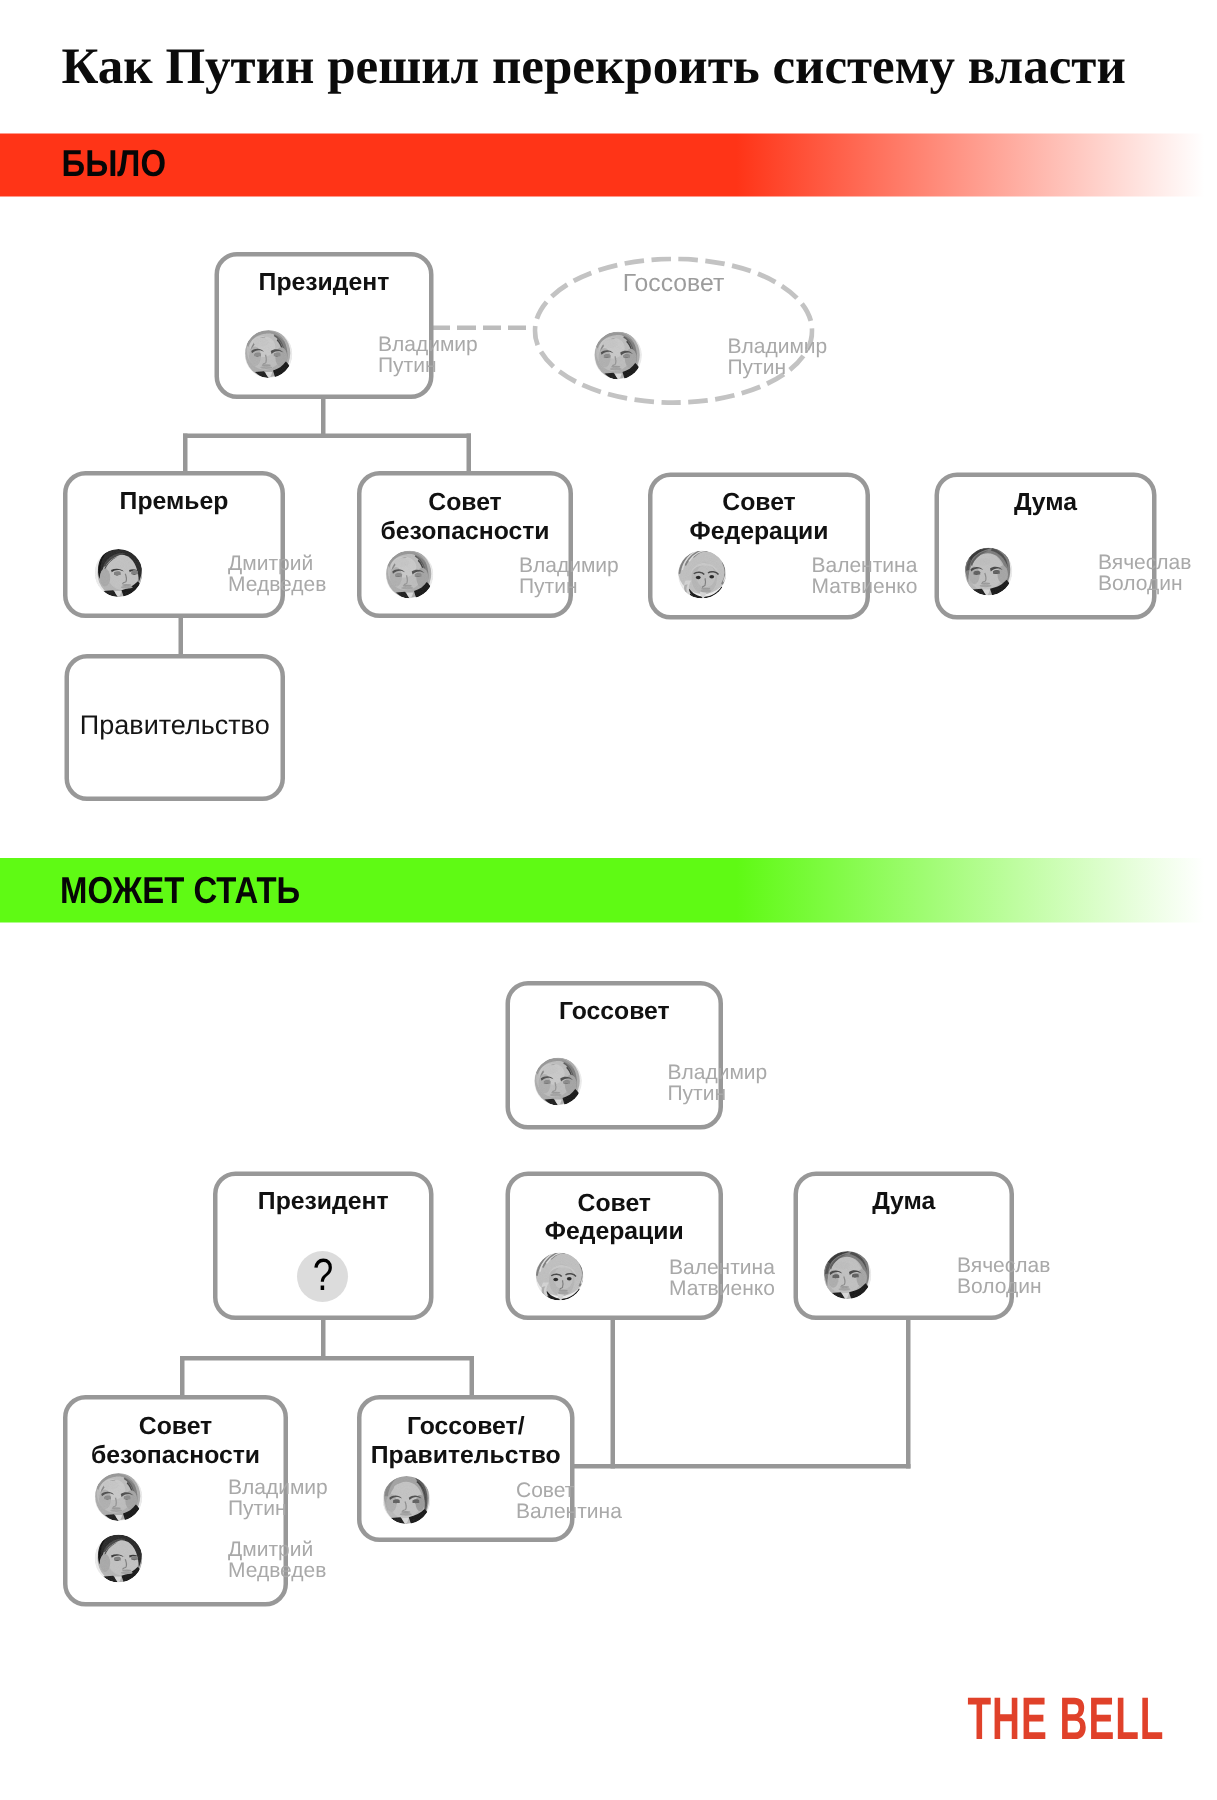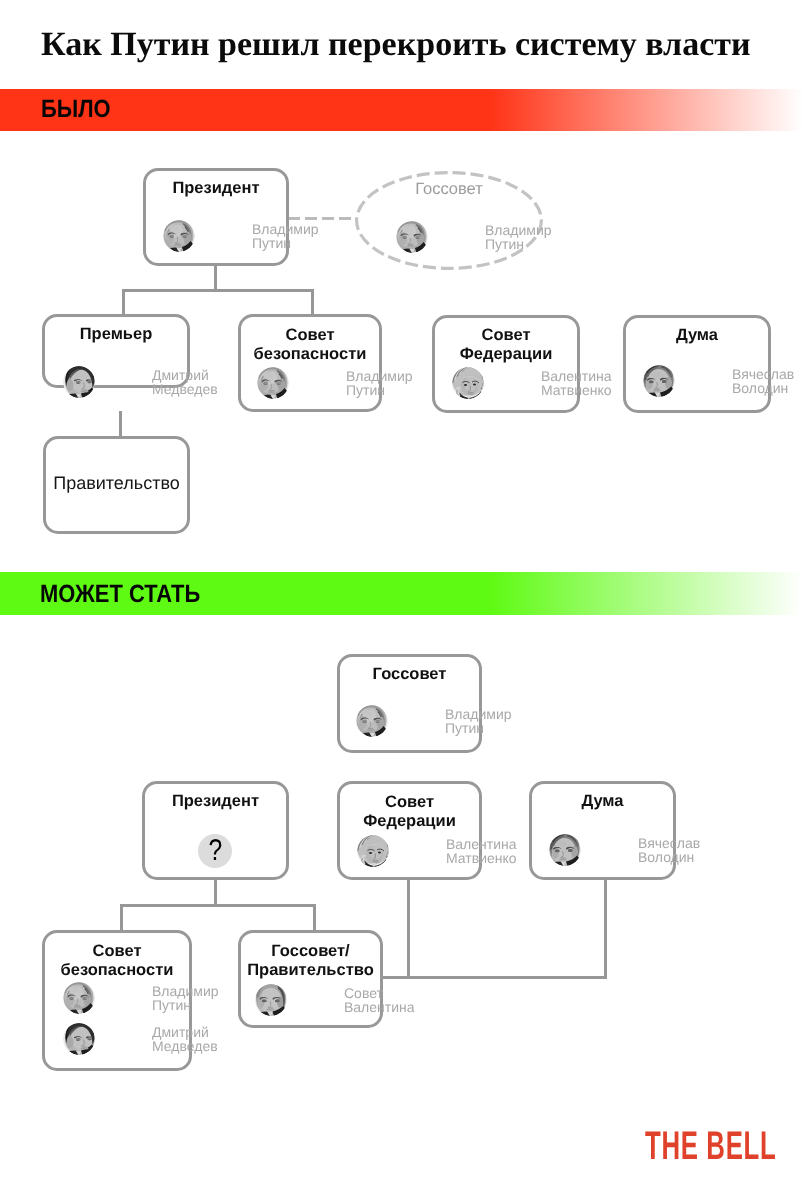--- a/index.html
+++ b/index.html
@@ -152,21 +152,21 @@
 <ellipse cx="29" cy="47" rx="6" ry="1.3" fill="#9a9a9a"></ellipse>
 <ellipse cx="29" cy="50" rx="8" ry="2" fill="#a3a3a3"></ellipse>
 <ellipse cx="22" cy="16" rx="10" ry="6" fill="#c6c6c6"></ellipse>
 </g>
             <rect width="64" height="64" filter="url(#nP)" opacity="0.10"></rect>
           </g>
         </svg></span>
 <span class="pname"><span>Владимир</span><br><span>Путин</span></span>
 </div>
 </div>
-<div class="node" id="b-premier" style="left:42px;top:314px;width:148px;height:74px">
+<div class="node" id="b-premier" style="left:42px;top:314px;width:148px;height:98px">
 <div class="ntitle" style="top:7.0px">Премьер</div>
 <div class="person" style="left:18px;top:49px">
 <span class="ava"><svg viewBox="0 0 64 64" width="100%" height="100%" preserveAspectRatio="none">
           <defs>
             <clipPath id="cM">
               <circle cx="32" cy="32" r="32"></circle>
             </clipPath>
             <filter id="bM" x="-20%" y="-20%" width="140%" height="140%">
               <feGaussianBlur stdDeviation="0.9"></feGaussianBlur>
             </filter>

